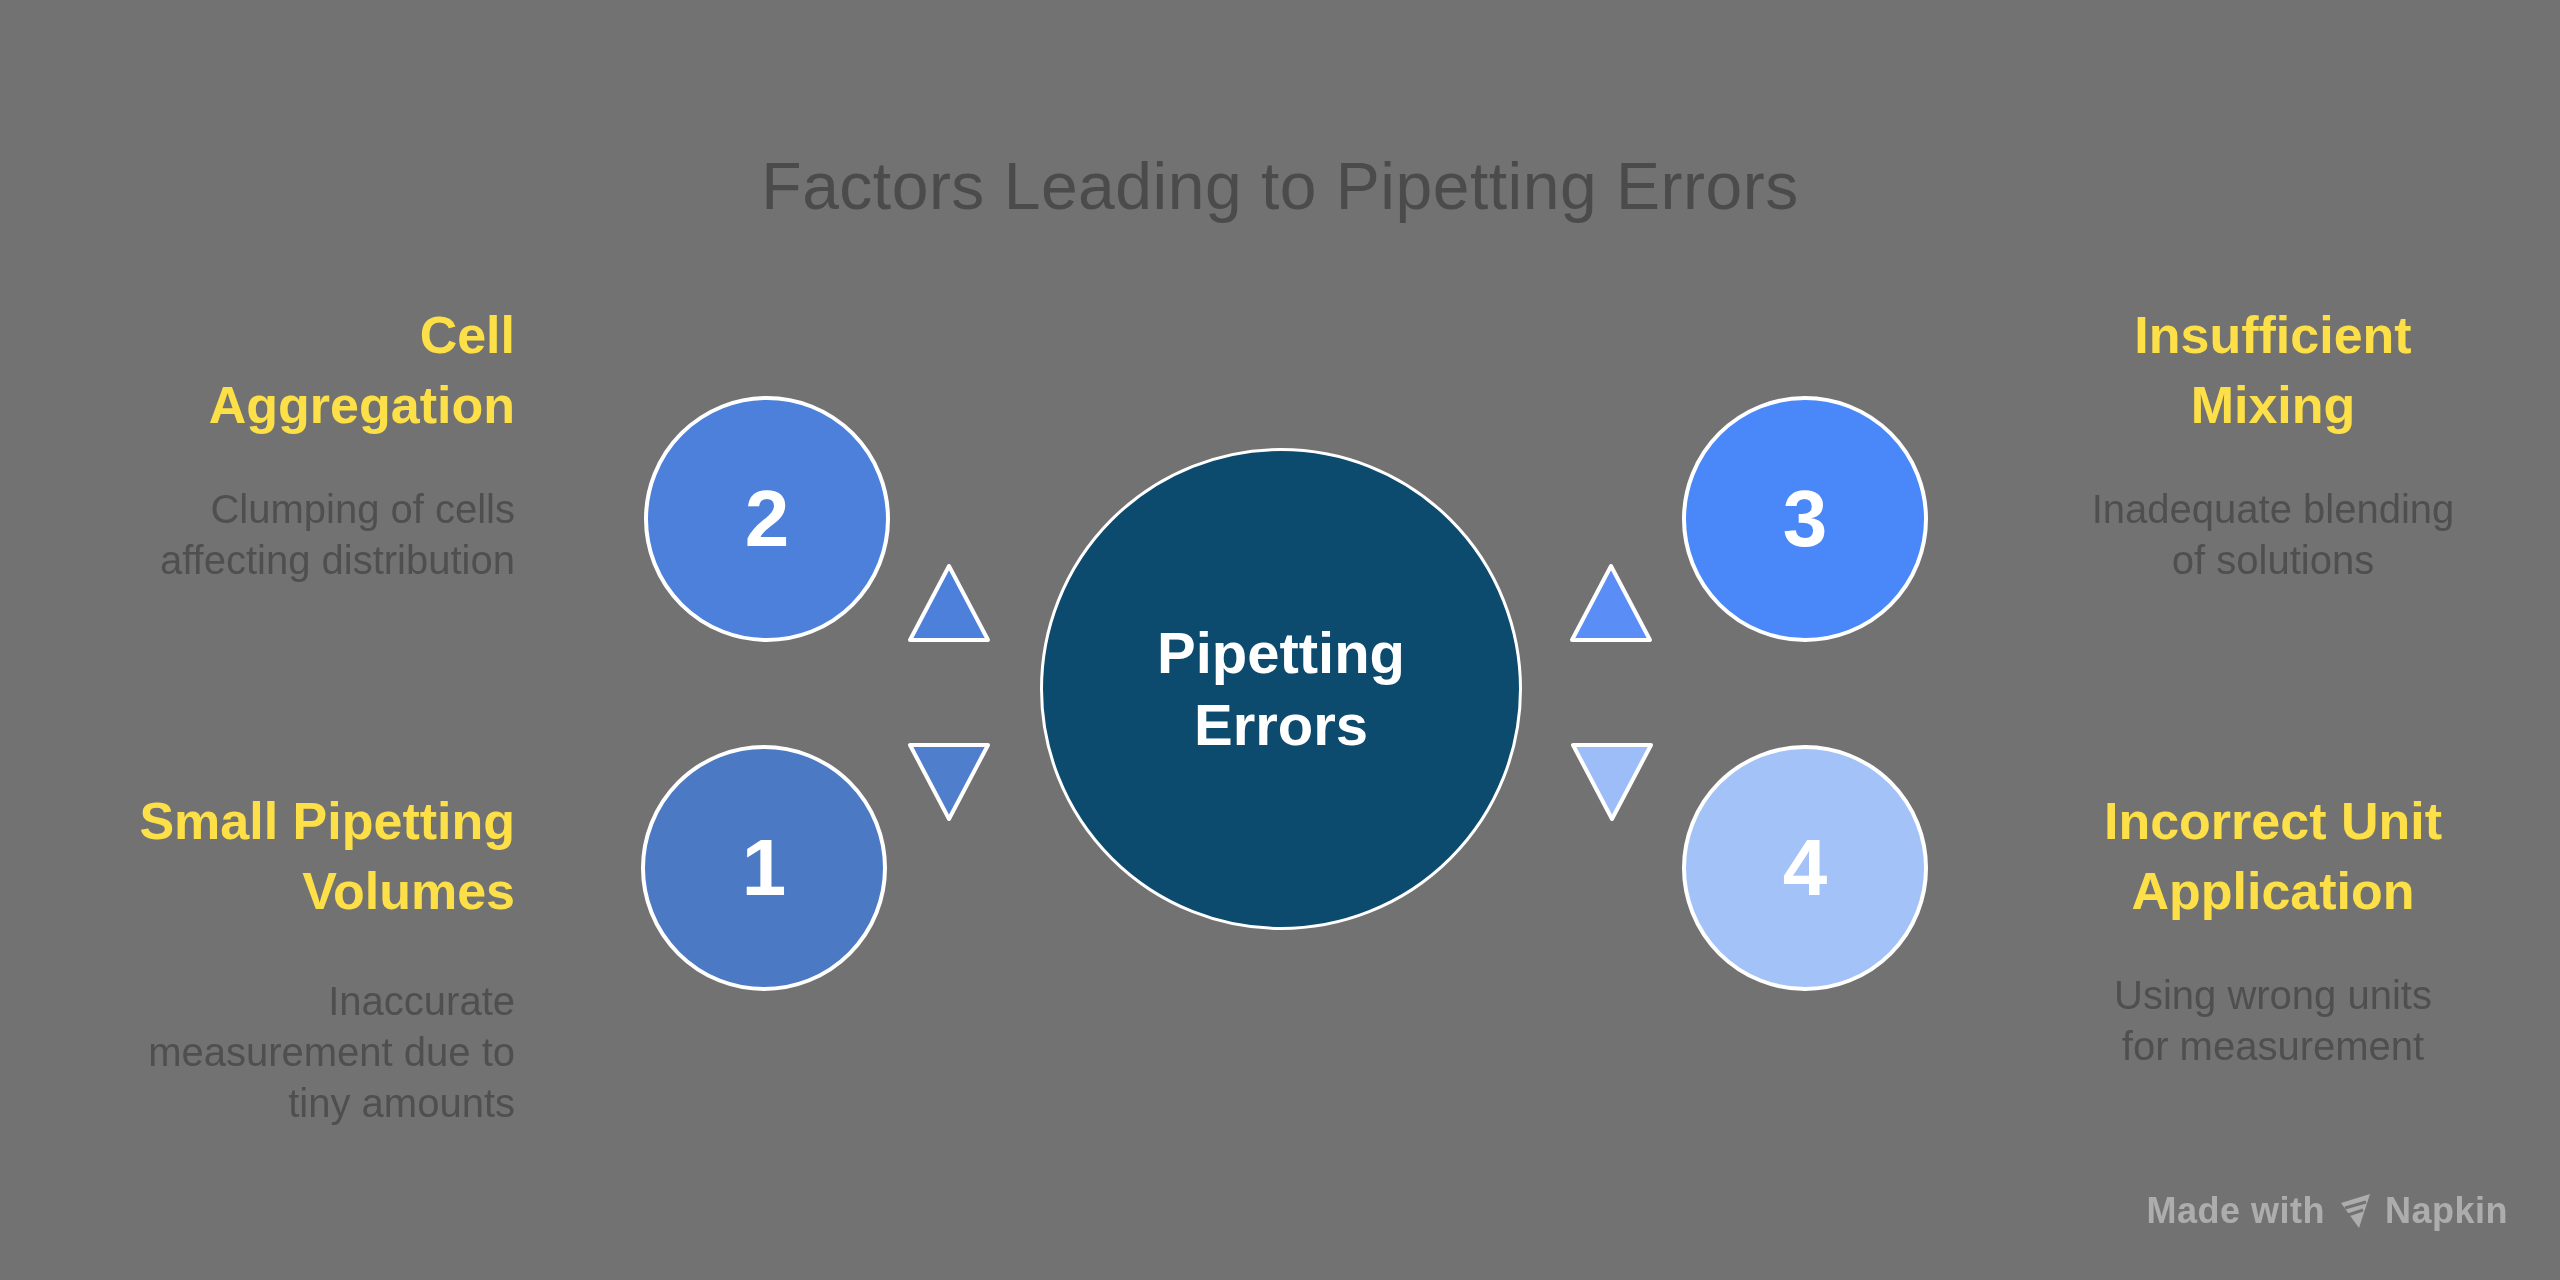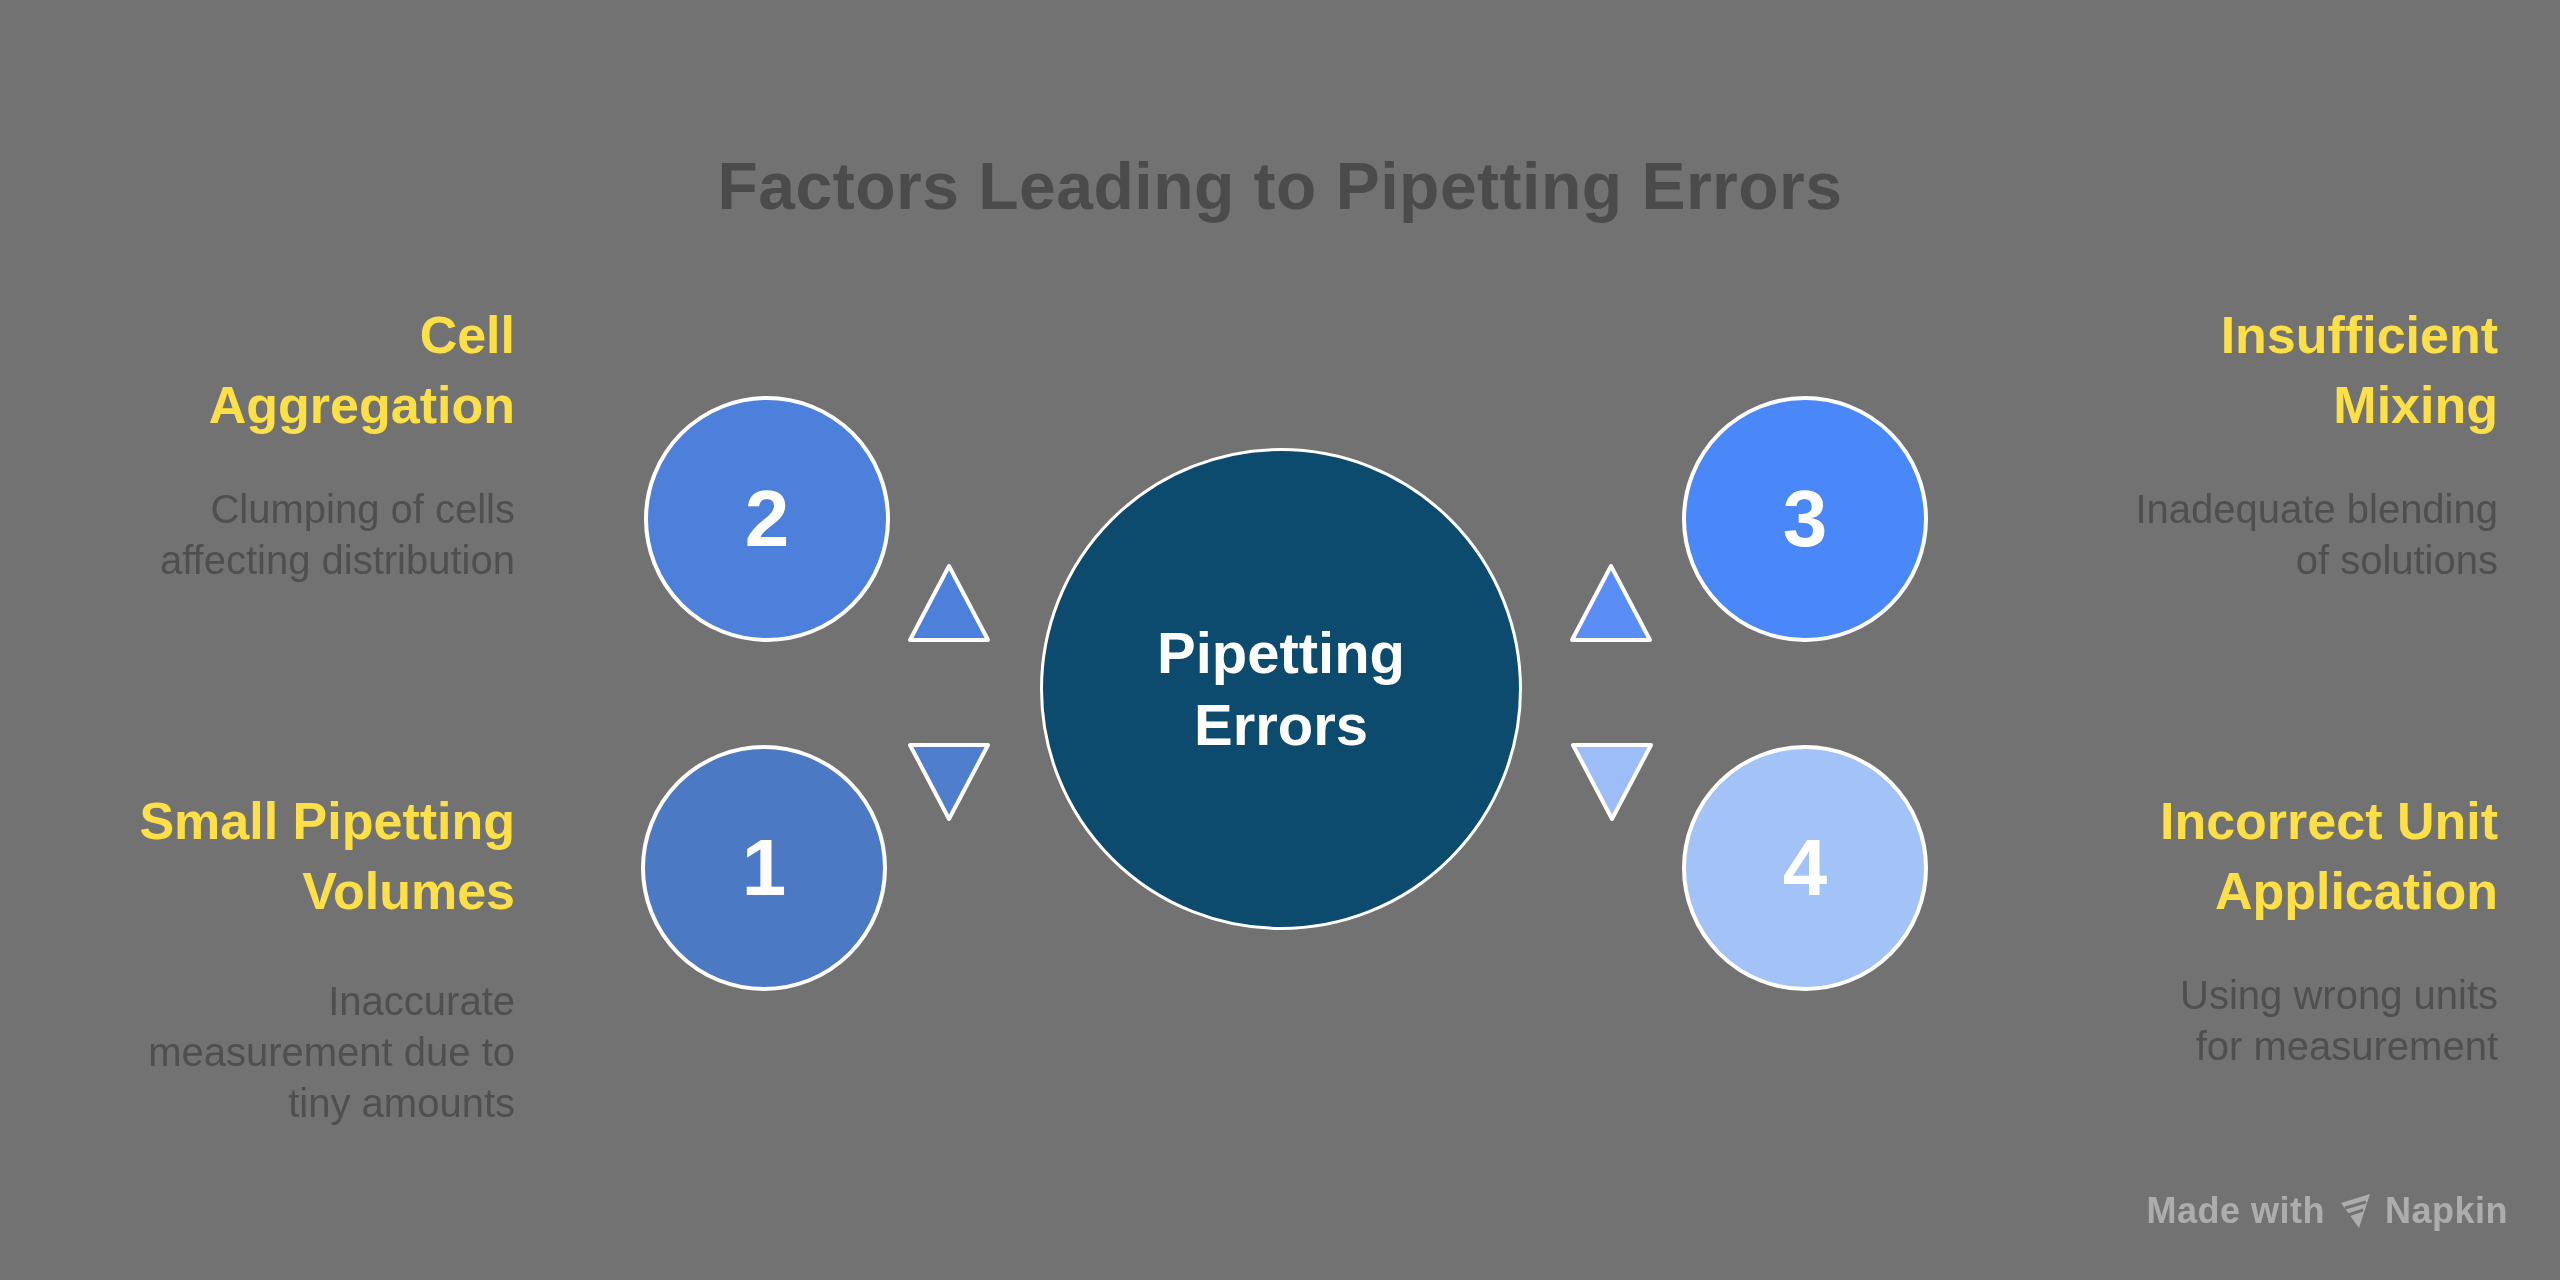--- a/index.html
+++ b/index.html
@@ -14,30 +14,30 @@
     overflow: hidden;
     font-family: "Liberation Sans", "DejaVu Sans", sans-serif;
   }
   .title {
     position: absolute;
     top: 148px;
     left: 0;
     width: 2560px;
     text-align: center;
     font-size: 66px;
-    font-weight: 700;
+    font-weight: 400;
     color: #4b4b4b;
     letter-spacing: 0.5px;
   }
   .text-block {
     position: absolute;
     width: 450px;
   }
   .text-block.align-right { text-align: right; }
-  .text-block.align-left  { text-align: right; }
+  .text-block.align-left  { text-align: center; }
   .factor-heading {
     font-size: 52px;
     font-weight: 700;
     color: #fde047;
     line-height: 70px;
     white-space: pre-line;
   }
   .factor-desc {
     font-size: 40px;
     font-weight: 500;

